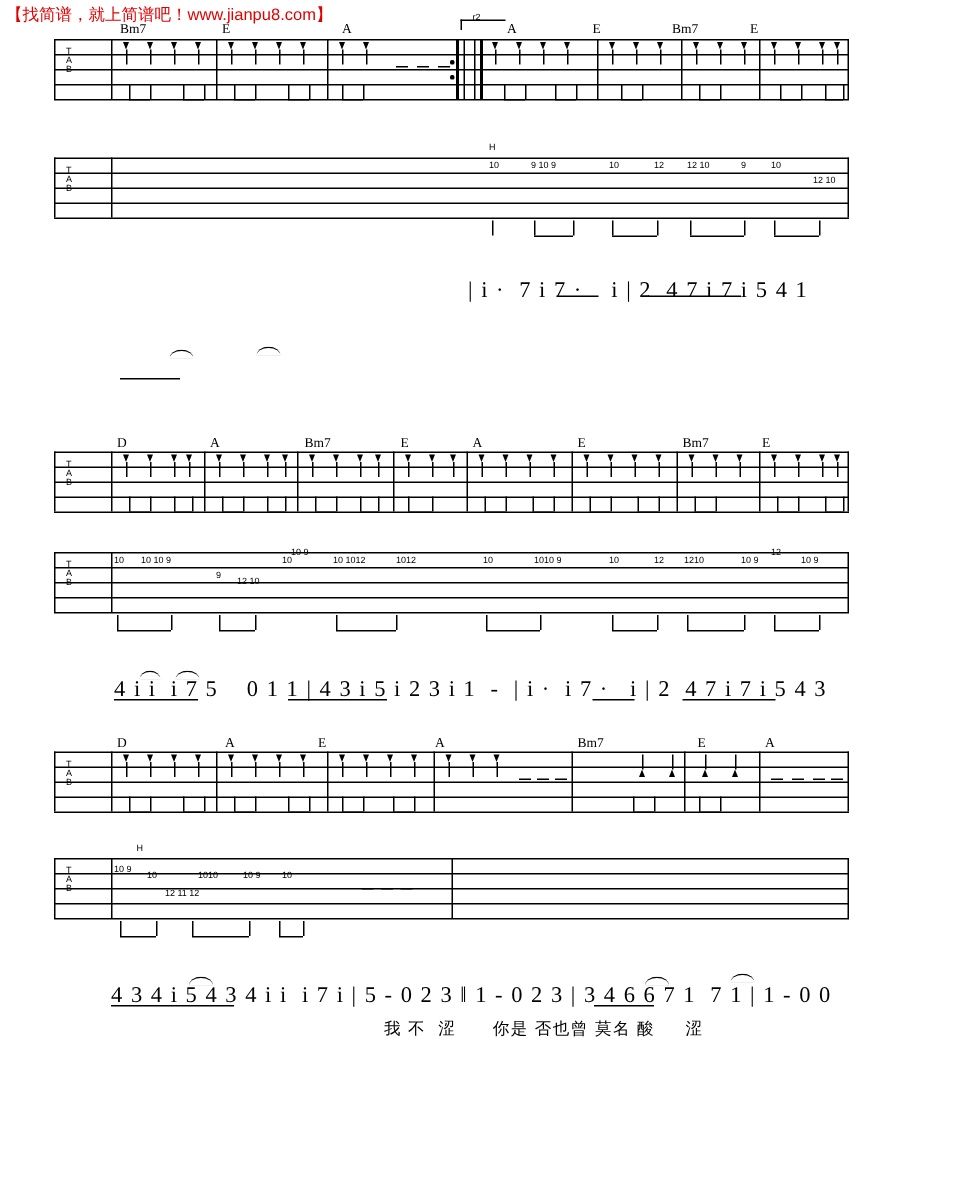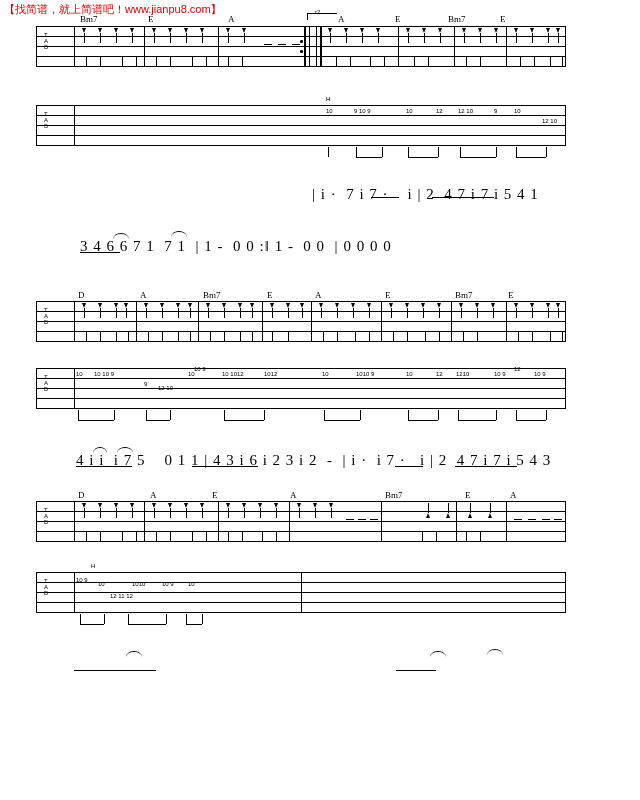--- a/index.html
+++ b/index.html
@@ -211,21 +211,20 @@
       <div class="underline" style="left:424px;top:52px;width:36px;"></div>
       <div class="stem" style="left:460px;top:42px;height:10px;"></div>
       <div class="stem" style="left:480px;top:42px;height:10px;"></div>
       <div class="underline" style="left:480px;top:52px;width:30px;"></div>
       <div class="stem" style="left:510px;top:42px;height:10px;"></div>
     </div>
   </div>
 
   <div class="t num" style="left:312px;top:186px;">| i ·  7 i 7 ·    i | 2  4 7 i 7 i 5 4 1</div>
 
-  <div class="t num" style="left:80px;top:238px;">3 4 6 6 7 1  7 1  | 1 -  0 0 :‖ 1 -  0 0  | 0 0 0 0</div>
   <div class="slur" style="left:113px;top:233px;width:16px;"></div>
   <div class="slur" style="left:171px;top:231px;width:16px;"></div>
   <div class="underline" style="left:80px;top:252px;width:40px;"></div>
   <div class="underline" style="left:371px;top:197px;width:28px;"></div>
   <div class="underline" style="left:432px;top:197px;width:62px;"></div>
 
   <div class="t chord" style="left:78px;top:290px;">D</div>
   <div class="t chord" style="left:140px;top:290px;">A</div>
   <div class="t chord" style="left:203px;top:290px;">Bm7</div>
   <div class="t chord" style="left:267px;top:290px;">E</div>
@@ -405,21 +404,21 @@
       <div class="stem" style="left:402px;top:42px;height:10px;"></div>
       <div class="stem" style="left:422px;top:42px;height:10px;"></div>
       <div class="underline" style="left:422px;top:52px;width:38px;"></div>
       <div class="stem" style="left:460px;top:42px;height:10px;"></div>
       <div class="stem" style="left:480px;top:42px;height:10px;"></div>
       <div class="underline" style="left:480px;top:52px;width:30px;"></div>
       <div class="stem" style="left:510px;top:42px;height:10px;"></div>
     </div>
   </div>
 
-  <div class="t num" style="left:76px;top:452px;">4 i i  i 7 5    0 1 1 | 4 3 i 6 i 2 3 i 2  -  | i ·  i 7 ·   i | 2  4 7 i 7 i 5 4 3</div>
+  <div class="t num" style="left:76px;top:452px;">4 i i  i 7 5    0 1 1 | 4 3 i 5 i 2 3 i 1  -  | i ·  i 7 ·   i | 2  4 7 i 7 i 5 4 3</div>
   <div class="slur" style="left:93px;top:447px;width:14px;"></div>
   <div class="slur" style="left:117px;top:447px;width:16px;"></div>
   <div class="underline" style="left:76px;top:466px;width:56px;"></div>
   <div class="underline" style="left:192px;top:466px;width:66px;"></div>
   <div class="underline" style="left:395px;top:466px;width:28px;"></div>
   <div class="underline" style="left:455px;top:466px;width:62px;"></div>
 
   <div class="t chord" style="left:78px;top:490px;">D</div>
   <div class="t chord" style="left:150px;top:490px;">A</div>
   <div class="t chord" style="left:212px;top:490px;">E</div>
@@ -549,19 +548,21 @@
       <div class="stem" style="left:68px;top:42px;height:10px;"></div>
       <div class="stem" style="left:92px;top:42px;height:10px;"></div>
       <div class="underline" style="left:92px;top:52px;width:38px;"></div>
       <div class="stem" style="left:130px;top:42px;height:10px;"></div>
       <div class="stem" style="left:150px;top:42px;height:10px;"></div>
       <div class="underline" style="left:150px;top:52px;width:16px;"></div>
       <div class="stem" style="left:166px;top:42px;height:10px;"></div>
     </div>
   </div>
 
+  <div class="t num" style="left:74px;top:656px;">4 3 4 i 5 4 3 4 i i  i 7 i | 5 - 0 2 3 ‖ 1 - 0 2 3 | 3 4 6 6 7 1  7 1 | 1 - 0 0</div>
+  <div class="t lyric" style="left:256px;top:678px;">我 不  涩      你是 否也曾 莫名 酸     涩</div>
   <div class="slur" style="left:126px;top:651px;width:16px;"></div>
   <div class="slur" style="left:430px;top:651px;width:16px;"></div>
   <div class="slur" style="left:487px;top:649px;width:16px;"></div>
   <div class="underline" style="left:74px;top:670px;width:82px;"></div>
   <div class="underline" style="left:396px;top:670px;width:40px;"></div>
 
 </div>
 
 </body></html>

